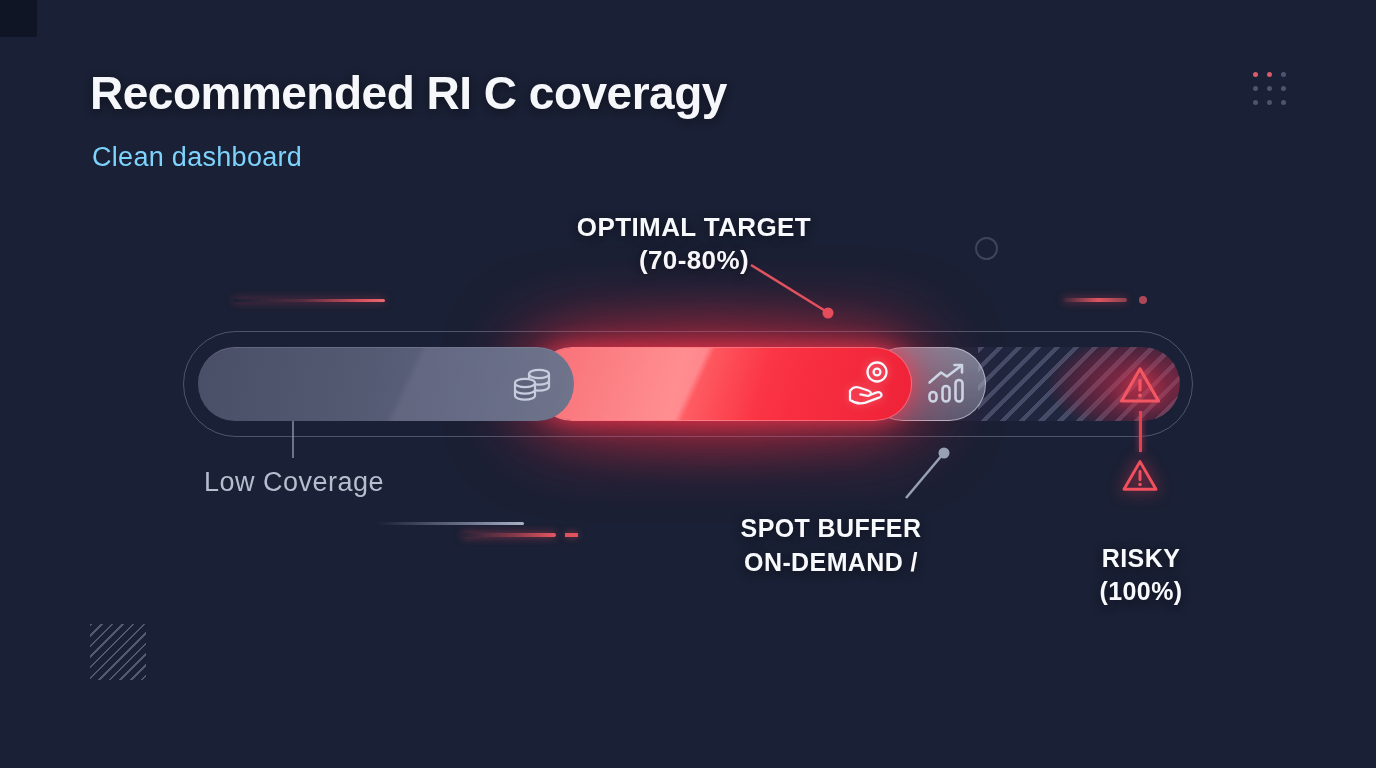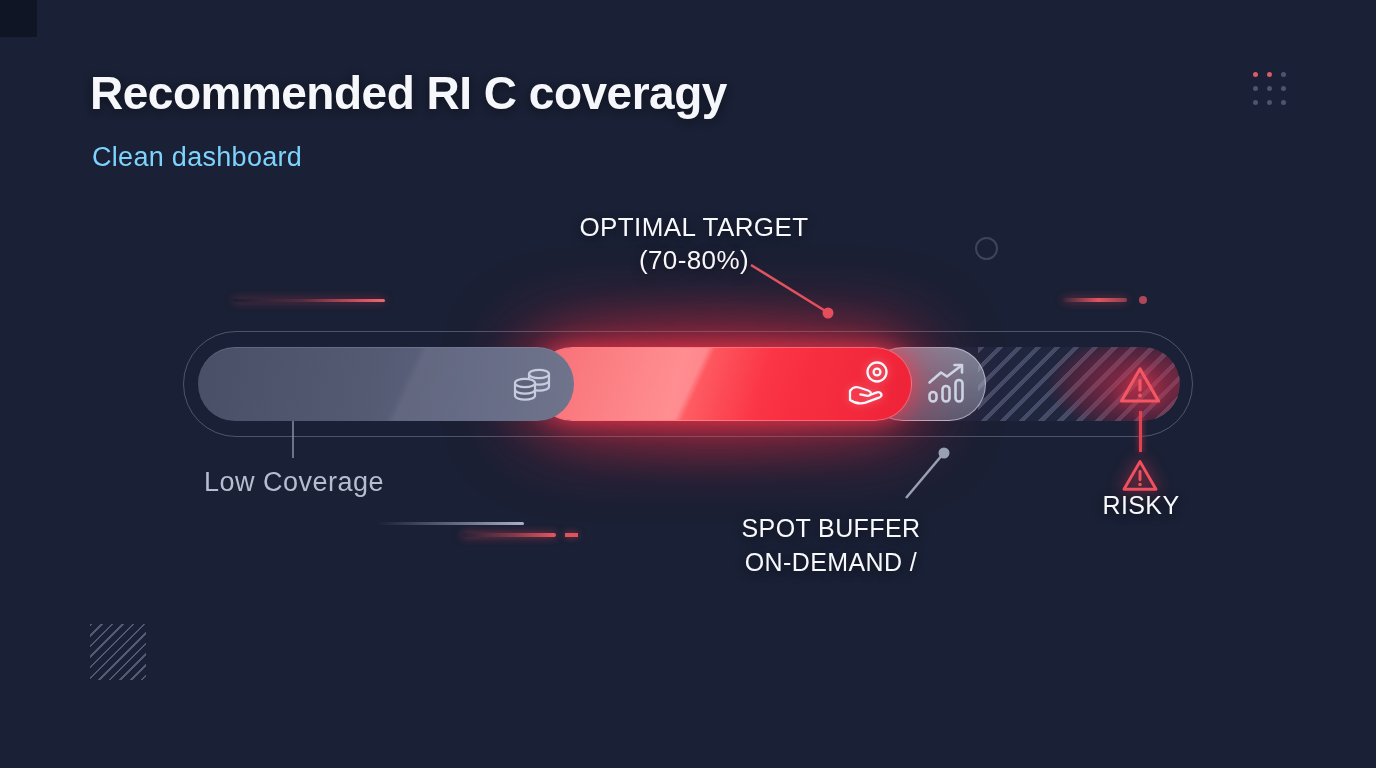--- a/index.html
+++ b/index.html
@@ -76,25 +76,25 @@
     background:linear-gradient(115deg,transparent 54%,rgba(255,255,255,0.06) 56%,rgba(255,255,255,0.03) 100%);}
 
   .bar-icon{position:absolute;}
   .icon-coins{left:509px;top:361px;}
   .icon-hand{left:844px;top:359px;filter:drop-shadow(0 0 5px rgba(255,255,255,0.35));}
   .icon-chart{left:924px;top:361px;}
   .icon-warn-bar{left:1118px;top:364px;filter:drop-shadow(0 0 7px rgba(255,60,80,0.75));}
   .icon-warn-below{left:1121px;top:457px;filter:drop-shadow(0 0 8px rgba(255,60,80,0.8));}
 
   
-  .callout{color:#f8f9fc;font-weight:400;text-align:center;
+  .callout{color:#f8f9fc;font-weight:700;text-align:center;
     text-shadow:0 2px 10px rgba(0,0,0,0.5);letter-spacing:0.4px;}
   .callout-optimal{left:494px;top:211px;width:400px;font-size:26px;line-height:33px;}
   .callout-buffer{left:681px;top:511px;width:300px;font-size:25px;line-height:34px;}
-  .callout-risky{left:991px;top:489px;width:300px;font-size:25px;line-height:33px;}
+  .callout-risky{left:991px;top:542px;width:300px;font-size:25px;line-height:33px;}
   .label-low{left:204px;top:467px;font-size:27px;font-weight:400;color:#b6bdcf;letter-spacing:0.5px;}
 
   .conn-low{left:292px;top:421px;width:2px;height:37px;background:rgba(152,160,182,0.65);}
   .conn-risky{left:1139px;top:411px;width:2.5px;height:41px;background:#e4414f;
     box-shadow:0 0 6px rgba(235,65,85,0.7);}
 </style>
 </head>
 <body>
 
 <div class="abs corner-patch"></div>
@@ -191,13 +191,14 @@
 <div class="abs conn-risky"></div>
 <svg class="bar-icon icon-warn-below" width="38" height="36" viewBox="0 0 44 41">
   <g stroke="#f2505e" stroke-width="3.4" fill="none" stroke-linecap="round" stroke-linejoin="round">
     <path d="M22 5 L40.5 37 L3.5 37 Z"></path>
     <line x1="22" y1="16.5" x2="22" y2="26"></line>
   </g>
   <circle cx="22" cy="31.5" r="2" fill="#f2505e"></circle>
 </svg>
 <div class="abs callout callout-risky">
   <div>RISKY</div>
+  <div>(100%)</div>
 </div>
 
 </body></html>

